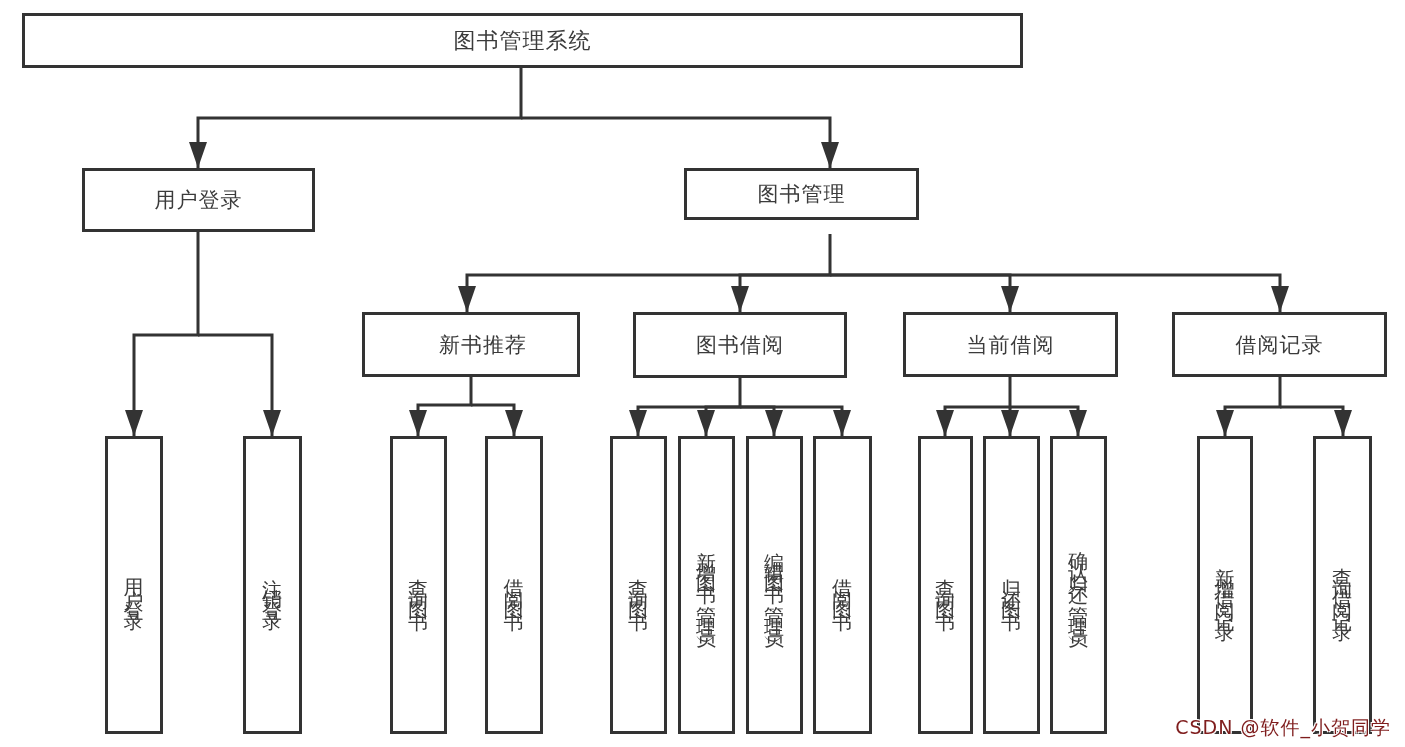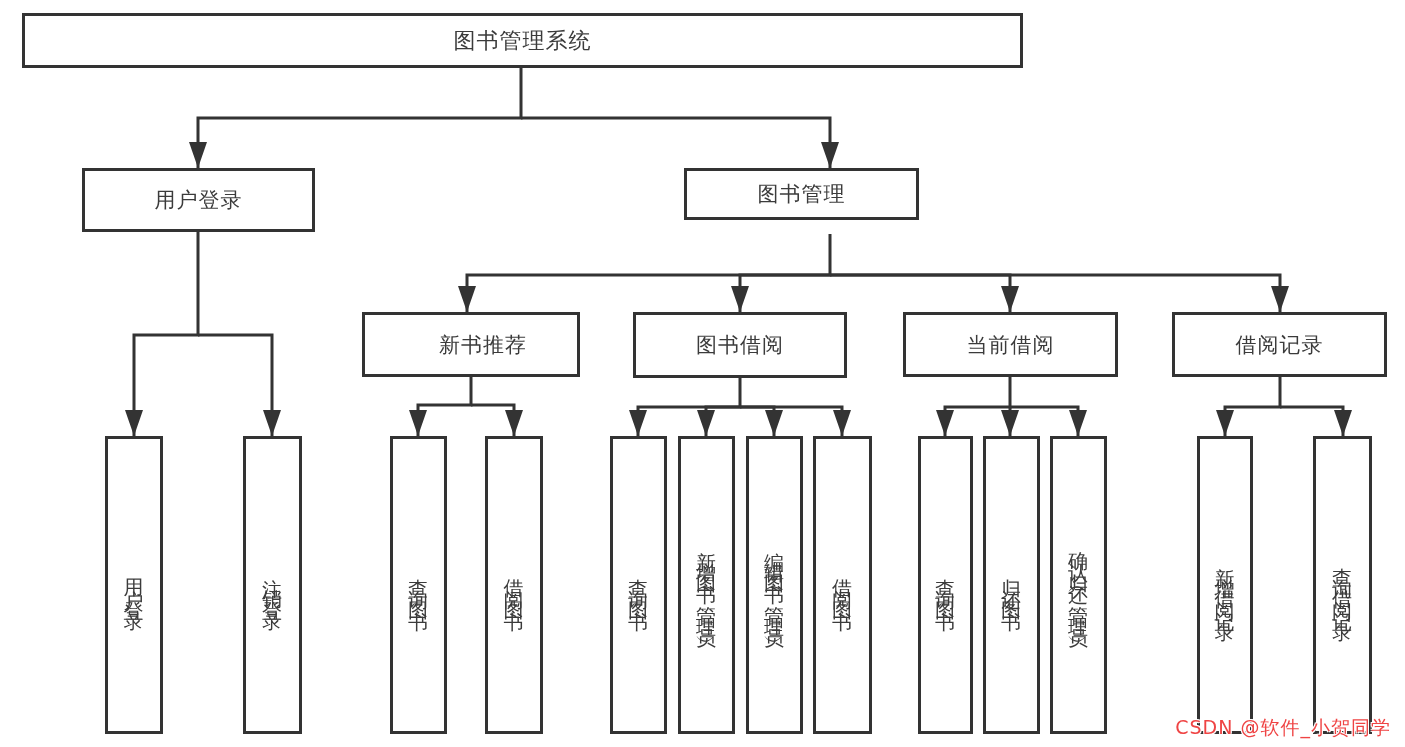--- a/index.html
+++ b/index.html
@@ -44,21 +44,21 @@
     text-orientation: mixed;
     letter-spacing: 11px;
     line-height: 1;
     white-space: nowrap;
   }
   #watermark {
     position: absolute;
     right: 14px;
     bottom: 6px;
     font-size: 19px;
-    color: #ef4444;
+    color: #7f1d1d;
     z-index: 3;
     letter-spacing: 1px;
     text-shadow: 1px 1px 0 #ffffff, -1px -1px 0 #ffffff, 1px -1px 0 #ffffff, -1px 1px 0 #ffffff;
   }
 </style>
 </head>
 <body>
 
 <div id="stage">
 

